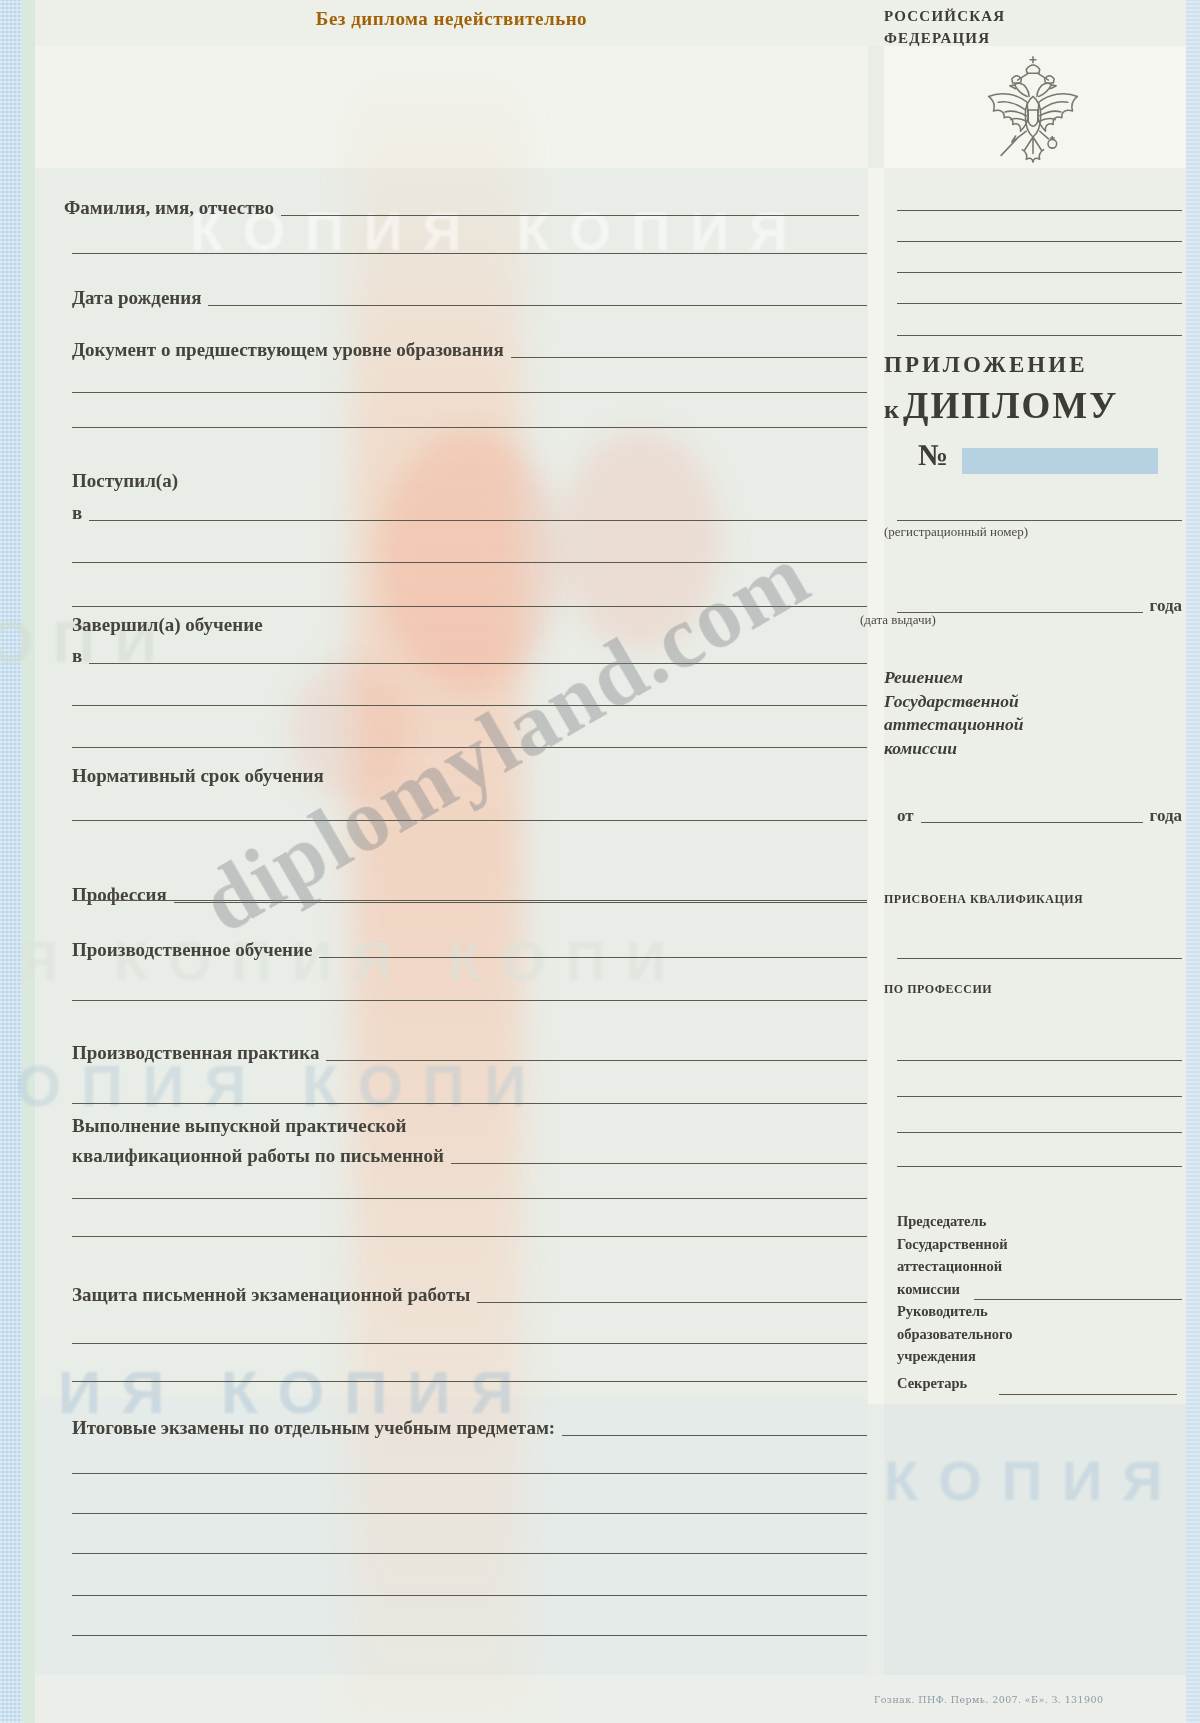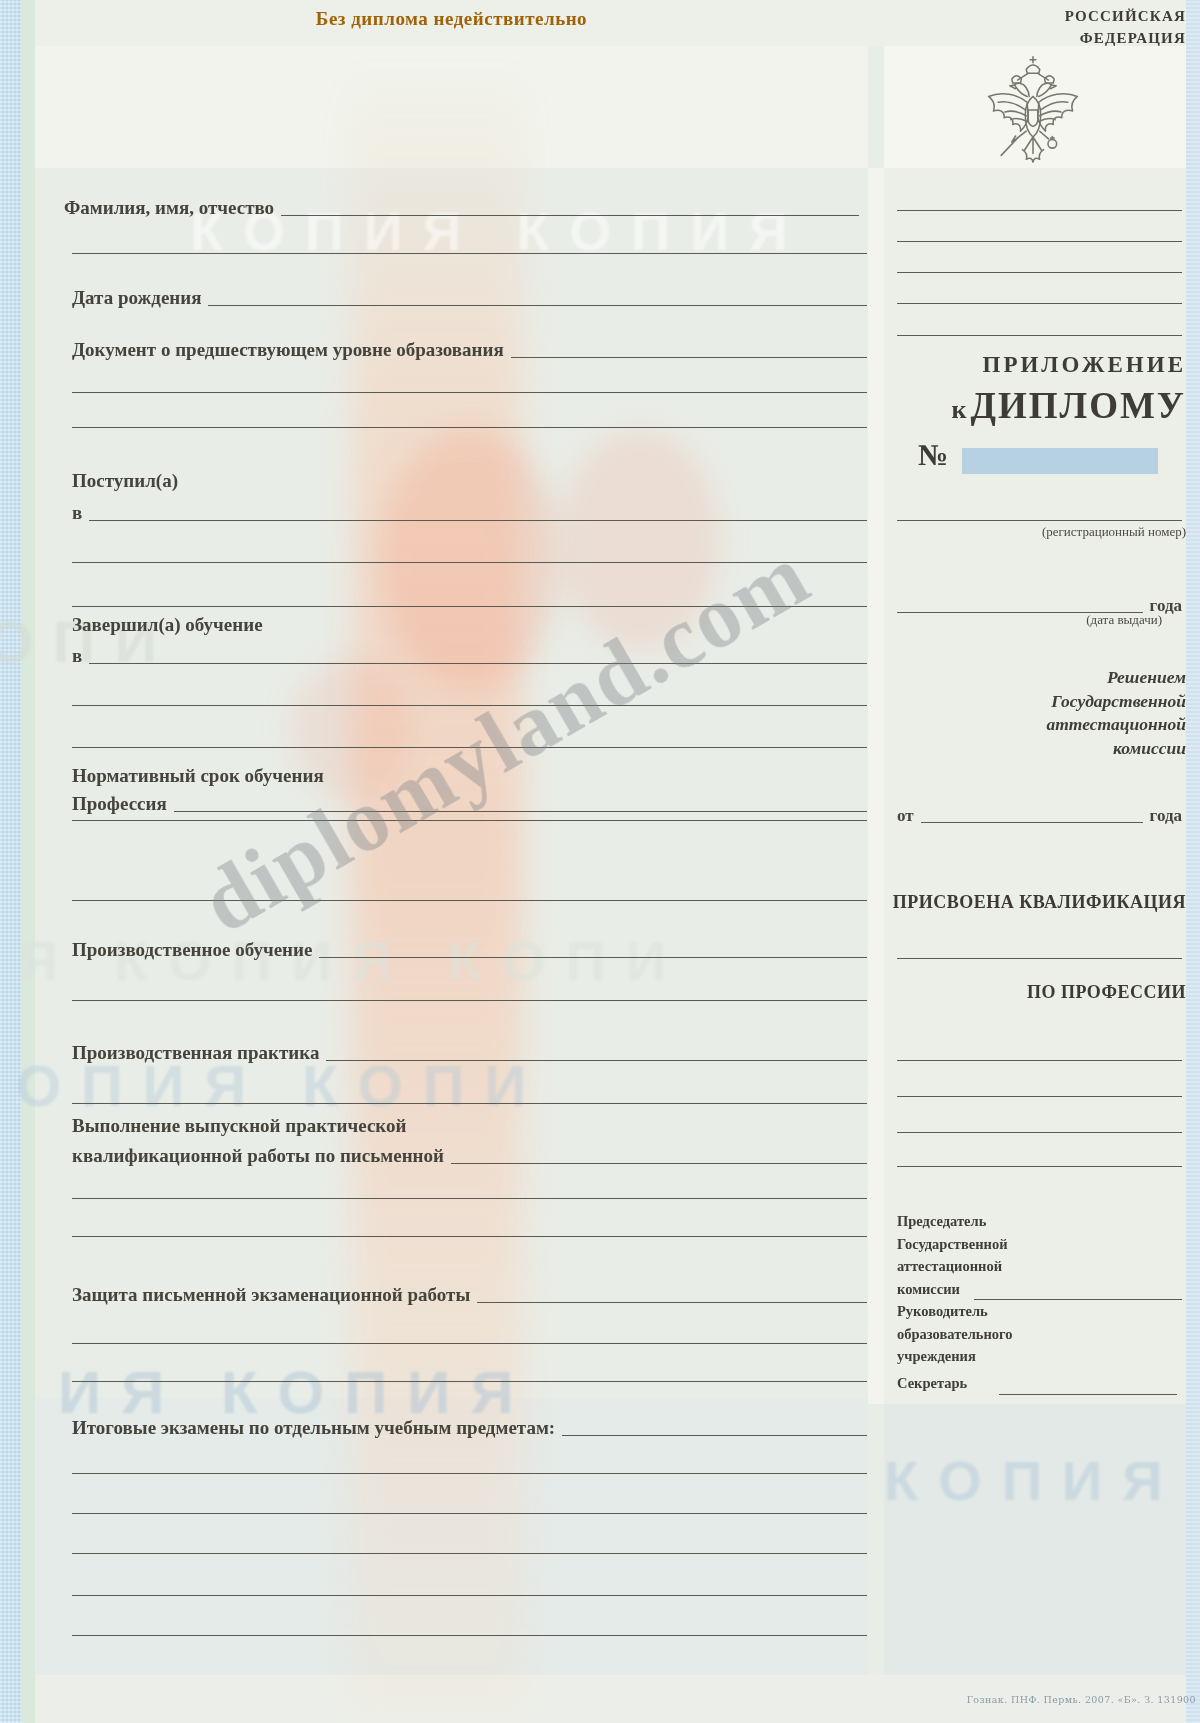--- a/index.html
+++ b/index.html
@@ -35,30 +35,30 @@
     transform-origin:0 100%;letter-spacing:2px;white-space:nowrap;filter:blur(.6px);}
   
   .z{position:absolute;z-index:3;}
   .lbl{font-weight:600;font-size:19px;color:#45443c;line-height:1.15;white-space:nowrap;}
   .row{position:absolute;z-index:3;display:flex;align-items:flex-end;height:26px;}
   .row .lbl{transform:translateY(3px);}
   .wl{flex:1;height:5px;border-bottom:1.4px solid #5b5a50;margin-left:7px;}
   .hr{position:absolute;z-index:3;height:0;border-top:1.4px solid #5b5a50;}
   .hdr-note{font-weight:bold;font-size:19px;color:#a16207;letter-spacing:.5px;}
   .country{font-weight:bold;font-size:15px;color:#3d3c35;letter-spacing:1.2px;line-height:1.45;text-align:center;}
-  .rc-center{position:absolute;left:884px;width:302px;text-align:right;z-index:3;}
+  .rc-center{position:absolute;left:884px;width:302px;text-align:left;z-index:3;}
   .title1{font-weight:bold;font-size:23px;letter-spacing:3px;color:#3d3c35;}
   .title2-small{font-weight:bold;font-size:26px;color:#3d3c35;}
   .title2-big{font-weight:bold;font-size:37px;letter-spacing:2px;color:#3d3c35;}
   .numsign{font-size:30px;color:#3d3c35;font-weight:bold;}
   .numbox{display:inline-block;width:196px;height:26px;background:#b6d1e1;margin-left:14px;vertical-align:middle;}
   .caption{font-size:13px;color:#4b4a41;}
   .year{font-weight:600;font-size:17px;color:#45443c;}
   .decision{font-style:italic;font-weight:bold;font-size:17.5px;color:#3e3d36;line-height:23.5px;}
-  .heading{font-weight:bold;font-size:18px;color:#3b3a33;letter-spacing:.5px;}
+  .heading{font-weight:bold;font-size:12px;color:#3b3a33;letter-spacing:.5px;}
   .sig{font-weight:bold;font-size:14.5px;color:#3f3e36;line-height:22.5px;}
   .sigrow{display:flex;align-items:flex-end;}
   .sigline{flex:1;height:5px;border-bottom:1.2px solid #5b5a50;margin-left:14px;}
   .imprint{font-size:9.5px;color:#8b9aa6;letter-spacing:.4px;font-family:"DejaVu Serif",serif;}
 </style>
 </head>
 <body>
 
 <div class="page">
 
@@ -148,21 +148,21 @@
   <div class="row" style="left:72px;width:795px;top:638px;">
     <span class="lbl">в</span>
     <span class="wl"></span>
   </div>
   <div class="hr" style="left:72px;width:795px;top:705px;"></div>
   <div class="hr" style="left:72px;width:795px;top:747px;"></div>
 
   <div class="z lbl" style="left:72px;top:765px;">Нормативный срок обучения</div>
   <div class="hr" style="left:72px;width:795px;top:820px;"></div>
 
-  <div class="row" style="left:72px;width:795px;top:786px;">
+  <div class="row" style="left:72px;width:795px;top:877px;">
     <span class="lbl">Профессия</span>
     <span class="wl"></span>
   </div>
   <div class="hr" style="left:72px;width:795px;top:900px;"></div>
 
   <div class="row" style="left:72px;width:795px;top:932px;">
     <span class="lbl">Производственное обучение</span>
     <span class="wl"></span>
   </div>
   <div class="hr" style="left:72px;width:795px;top:1000px;"></div>

